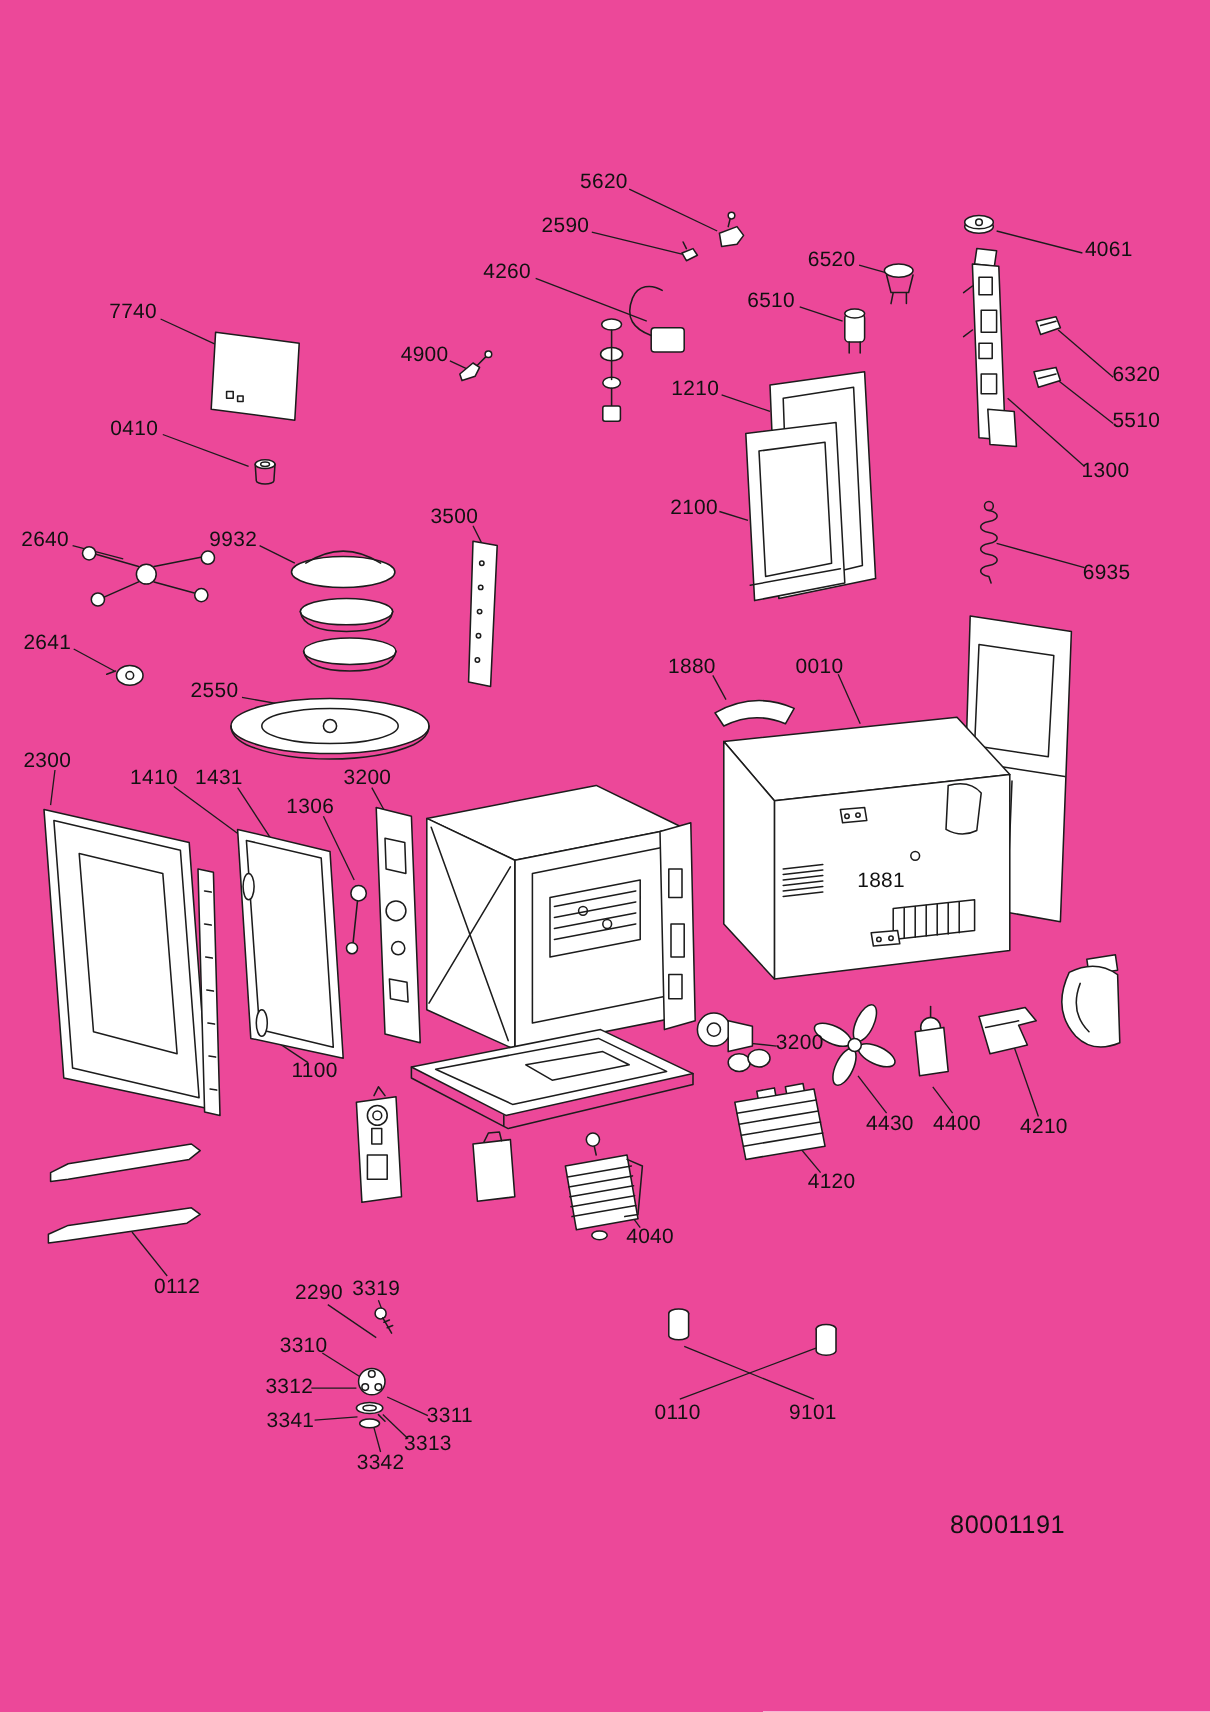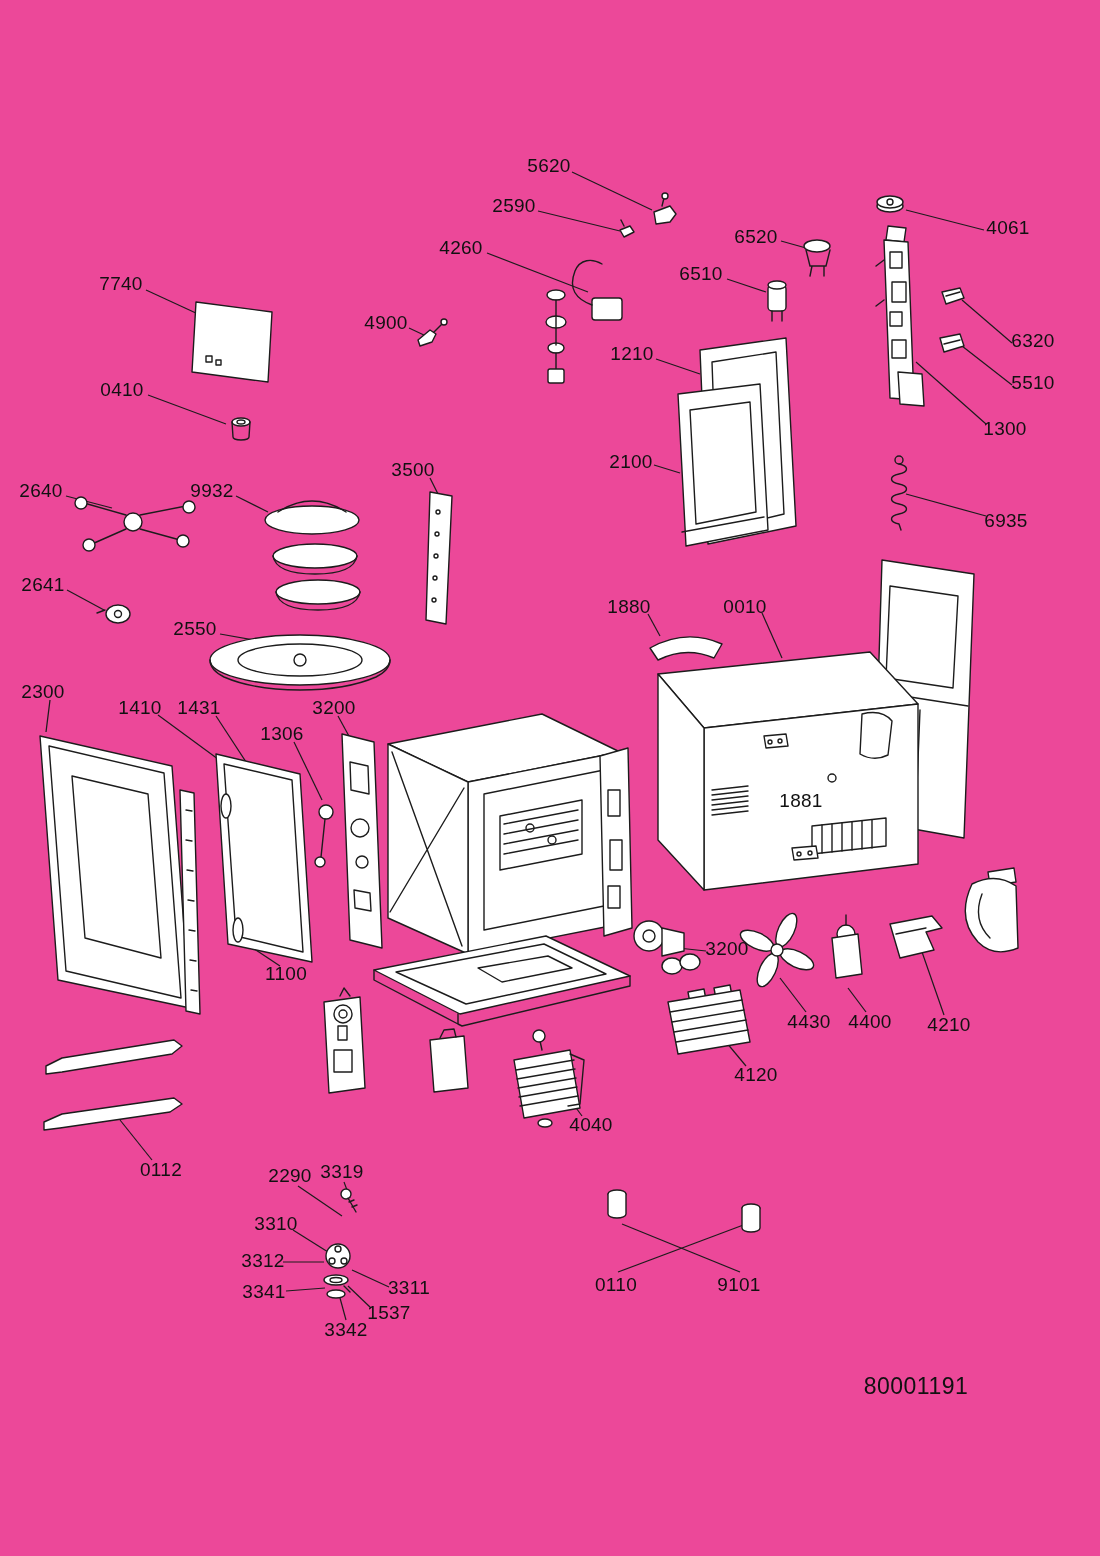--- a/index.html
+++ b/index.html
@@ -377,20 +377,20 @@
 <div class="lbl" style="left:949px;top:1025px">4210</div>
 <div class="lbl" style="left:756px;top:1075px">4120</div>
 <div class="lbl" style="left:591px;top:1125px">4040</div>
 <div class="lbl" style="left:161px;top:1170px">0112</div>
 <div class="lbl" style="left:290px;top:1176px">2290</div>
 <div class="lbl" style="left:342px;top:1172px">3319</div>
 <div class="lbl" style="left:276px;top:1224px">3310</div>
 <div class="lbl" style="left:263px;top:1261px">3312</div>
 <div class="lbl" style="left:264px;top:1292px">3341</div>
 <div class="lbl" style="left:409px;top:1288px">3311</div>
-<div class="lbl" style="left:389px;top:1313px">1537</div>
+<div class="lbl" style="left:389px;top:1313px">3313</div>
 <div class="lbl" style="left:346px;top:1330px">3342</div>
 <div class="lbl" style="left:616px;top:1285px">0110</div>
 <div class="lbl" style="left:739px;top:1285px">9101</div>
 
 <div class="docnum" style="left:916px;top:1386px">80001191</div>
 
 </div>
 
 </body></html>

